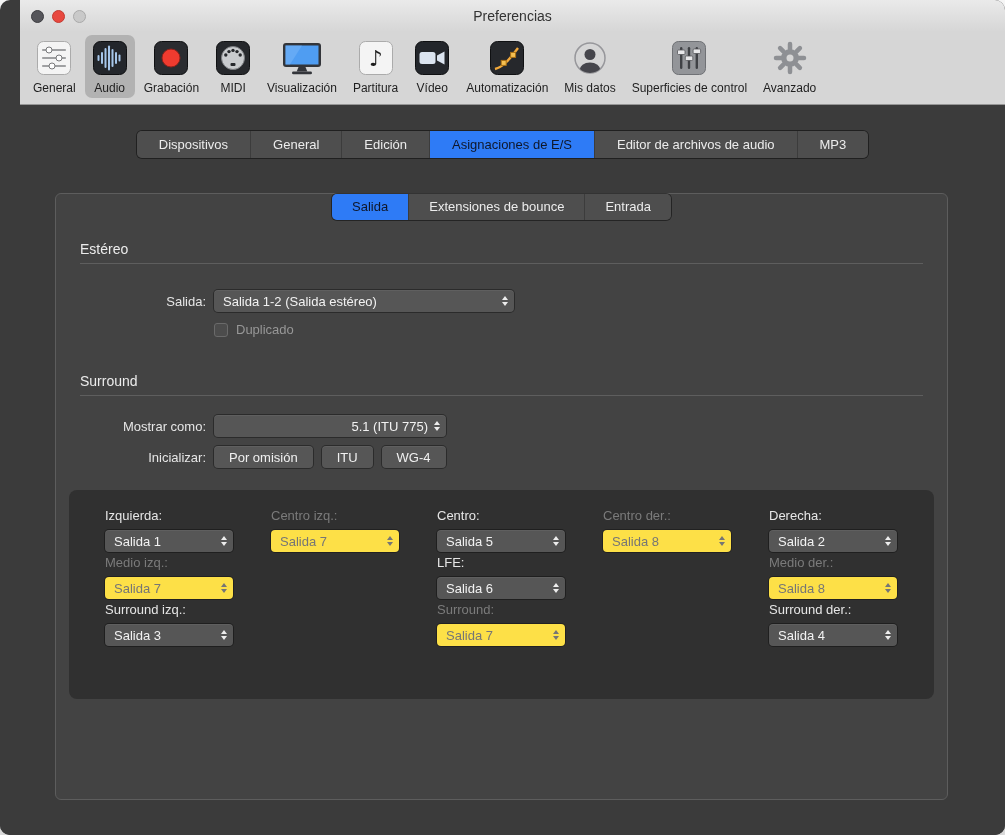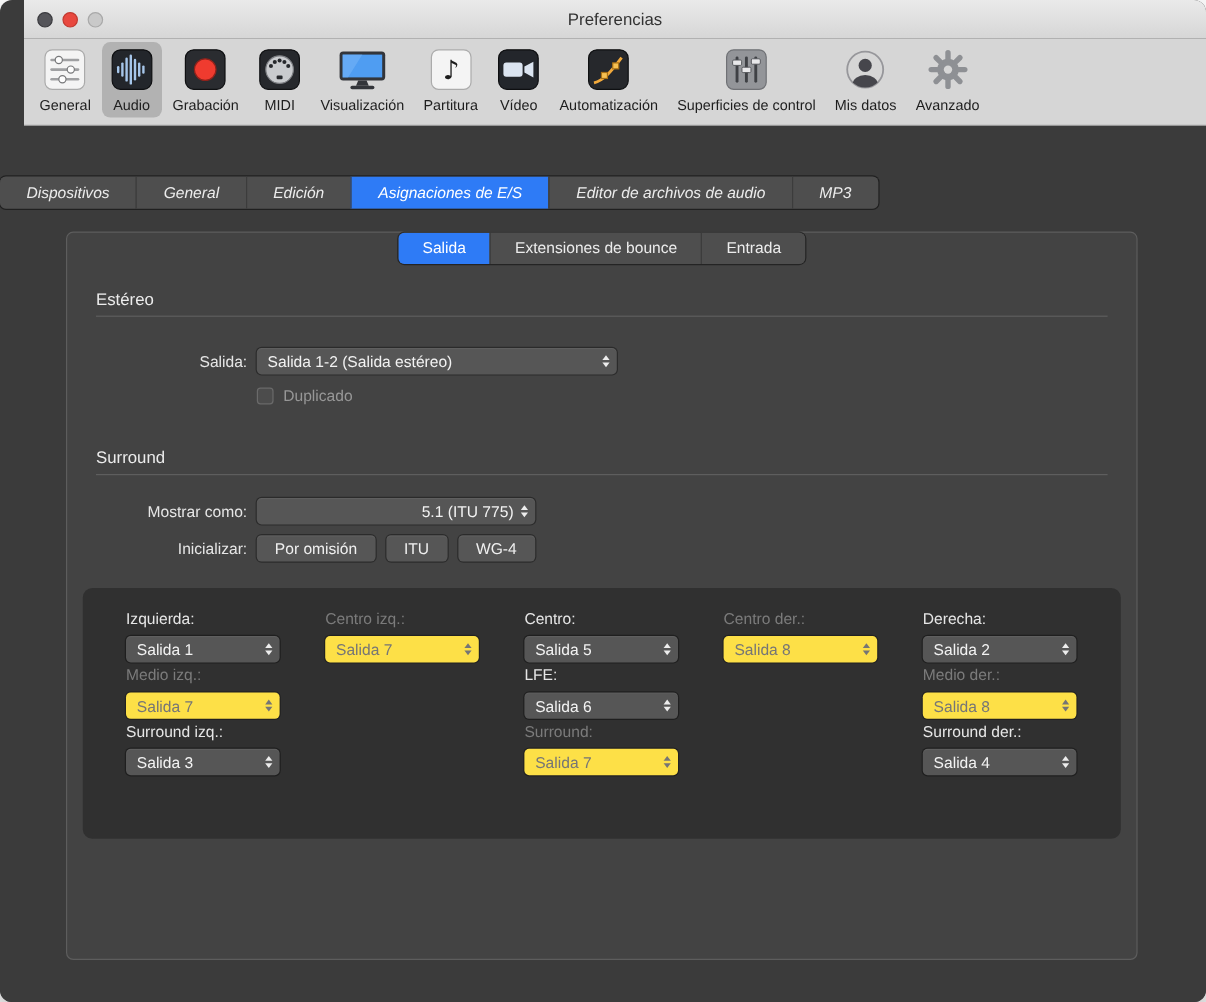--- a/index.html
+++ b/index.html
@@ -23,27 +23,27 @@
   
   .toolbar{height:73px;background:#d6d6d6;border-bottom:1px solid #969696;
     display:flex;align-items:flex-start;padding:3px 4px 0 6px;gap:2px;}
   .tb-item{display:flex;flex-direction:column;align-items:center;justify-content:space-between;
     padding:3px 7px 3px;border-radius:7px;height:63px;cursor:default;}
   .tb-item.selected{background:rgba(0,0,0,0.17);}
   .tb-icon{height:40px;display:flex;align-items:center;justify-content:center;}
   .tb-label{font-size:12px;color:#1e1e1e;white-space:nowrap;}
   
   .content{position:absolute;top:105px;left:0;right:0;bottom:0;background:#3b3b3b;}
-  .tabs-primary{position:absolute;top:42px;left:0;right:0;display:flex;justify-content:flex-start;font-style:italic;}
+  .tabs-primary{position:absolute;top:26px;left:0;right:0;display:flex;justify-content:center;}
   .seg{display:inline-flex;border-radius:5px;overflow:hidden;
     box-shadow:0 0 0 1px rgba(0,0,0,0.45), inset 0 1px 0 rgba(255,255,255,0.07);}
   .seg-btn{height:27px;line-height:27px;padding:0 22px;font-size:13px;color:#ececec;
     background:#4e4e4e;border-left:1px solid #3c3c3c;white-space:nowrap;cursor:default;}
   .seg-btn:first-child{border-left:none;}
-  .seg-btn.active{background:#2e7bf6;color:#ffffff;}
+  .seg-btn.active{background:#2e7bf6;color:#0f172a;}
   .seg.small .seg-btn{height:26px;line-height:26px;padding:0 20px;}
   
   .panel{position:absolute;left:55px;top:88px;width:893px;height:607px;background:#434343;
     border:1px solid #5d5d5d;border-radius:6px;}
   .tabs-secondary{position:absolute;top:0;left:0;right:0;display:flex;justify-content:center;}
   .section{margin:0 24px;padding-bottom:6px;border-bottom:1px solid #5e5e5e;
     font-size:14px;color:#ececec;}
   .section.first{margin-top:47px;}
   .section.second{margin-top:36px;}
   .row{display:flex;align-items:center;margin-left:24px;}
@@ -206,57 +206,57 @@
             <rect x="12.2" y="20.4" width="5" height="5" fill="#f6c052" stroke="#a86f14"></rect>
             <rect x="21.6" y="12.4" width="5" height="5" fill="#f6c052" stroke="#a86f14"></rect>
           </svg>
       </span>
       <span class="tb-label">Automatización</span>
     </div>
 
     <div class="tb-item">
       <span class="tb-icon">
         <svg viewBox="0 0 36 36" width="36" height="36">
-            <rect x="1.5" y="1.5" width="33" height="33" rx="6" fill="#939599" stroke="#6f7175"></rect>
-            <g fill="#3f4145">
-              <rect x="9" y="7" width="2.4" height="22" rx="1.2"></rect>
-              <rect x="16.8" y="7" width="2.4" height="22" rx="1.2"></rect>
-              <rect x="24.6" y="7" width="2.4" height="22" rx="1.2"></rect>
-            </g>
-            <g fill="#e8e8ea" stroke="#55575b" stroke-width="0.8">
-              <rect x="6.5" y="10" width="7.5" height="4.5" rx="1"></rect>
-              <rect x="14.3" y="16" width="7.5" height="4.5" rx="1"></rect>
-              <rect x="22.1" y="9" width="7.5" height="4.5" rx="1"></rect>
-            </g>
-          </svg>
-      </span>
-      <span class="tb-label">Superficies de control</span>
-    </div>
-
-    <div class="tb-item">
-      <span class="tb-icon">
-        <svg viewBox="0 0 36 36" width="36" height="36">
             <defs>
               <clipPath id="pc">
                 <circle cx="18" cy="18" r="15"></circle>
               </clipPath>
             </defs>
             <circle cx="18" cy="18" r="15" fill="#d6d6d6" stroke="#97979b" stroke-width="1.5"></circle>
             <g clip-path="url(#pc)" fill="#46464c">
               <circle cx="18" cy="14.5" r="5.5"></circle>
               <ellipse cx="18" cy="30.5" rx="10.5" ry="8"></ellipse>
             </g>
           </svg>
       </span>
       <span class="tb-label">Mis datos</span>
     </div>
 
     <div class="tb-item">
       <span class="tb-icon">
         <svg viewBox="0 0 36 36" width="36" height="36">
+            <rect x="1.5" y="1.5" width="33" height="33" rx="6" fill="#939599" stroke="#6f7175"></rect>
+            <g fill="#3f4145">
+              <rect x="9" y="7" width="2.4" height="22" rx="1.2"></rect>
+              <rect x="16.8" y="7" width="2.4" height="22" rx="1.2"></rect>
+              <rect x="24.6" y="7" width="2.4" height="22" rx="1.2"></rect>
+            </g>
+            <g fill="#e8e8ea" stroke="#55575b" stroke-width="0.8">
+              <rect x="6.5" y="10" width="7.5" height="4.5" rx="1"></rect>
+              <rect x="14.3" y="16" width="7.5" height="4.5" rx="1"></rect>
+              <rect x="22.1" y="9" width="7.5" height="4.5" rx="1"></rect>
+            </g>
+          </svg>
+      </span>
+      <span class="tb-label">Superficies de control</span>
+    </div>
+
+    <div class="tb-item">
+      <span class="tb-icon">
+        <svg viewBox="0 0 36 36" width="36" height="36">
             <g fill="#8e9094">
               <circle cx="18" cy="18" r="9"></circle>
             </g>
             <g stroke="#8e9094" stroke-width="4.5" stroke-linecap="round">
               <line x1="18" y1="4" x2="18" y2="9"></line>
               <line x1="18" y1="27" x2="18" y2="32"></line>
               <line x1="4" y1="18" x2="9" y2="18"></line>
               <line x1="27" y1="18" x2="32" y2="18"></line>
               <line x1="8.1" y1="8.1" x2="11.6" y2="11.6"></line>
               <line x1="24.4" y1="24.4" x2="27.9" y2="27.9"></line>

